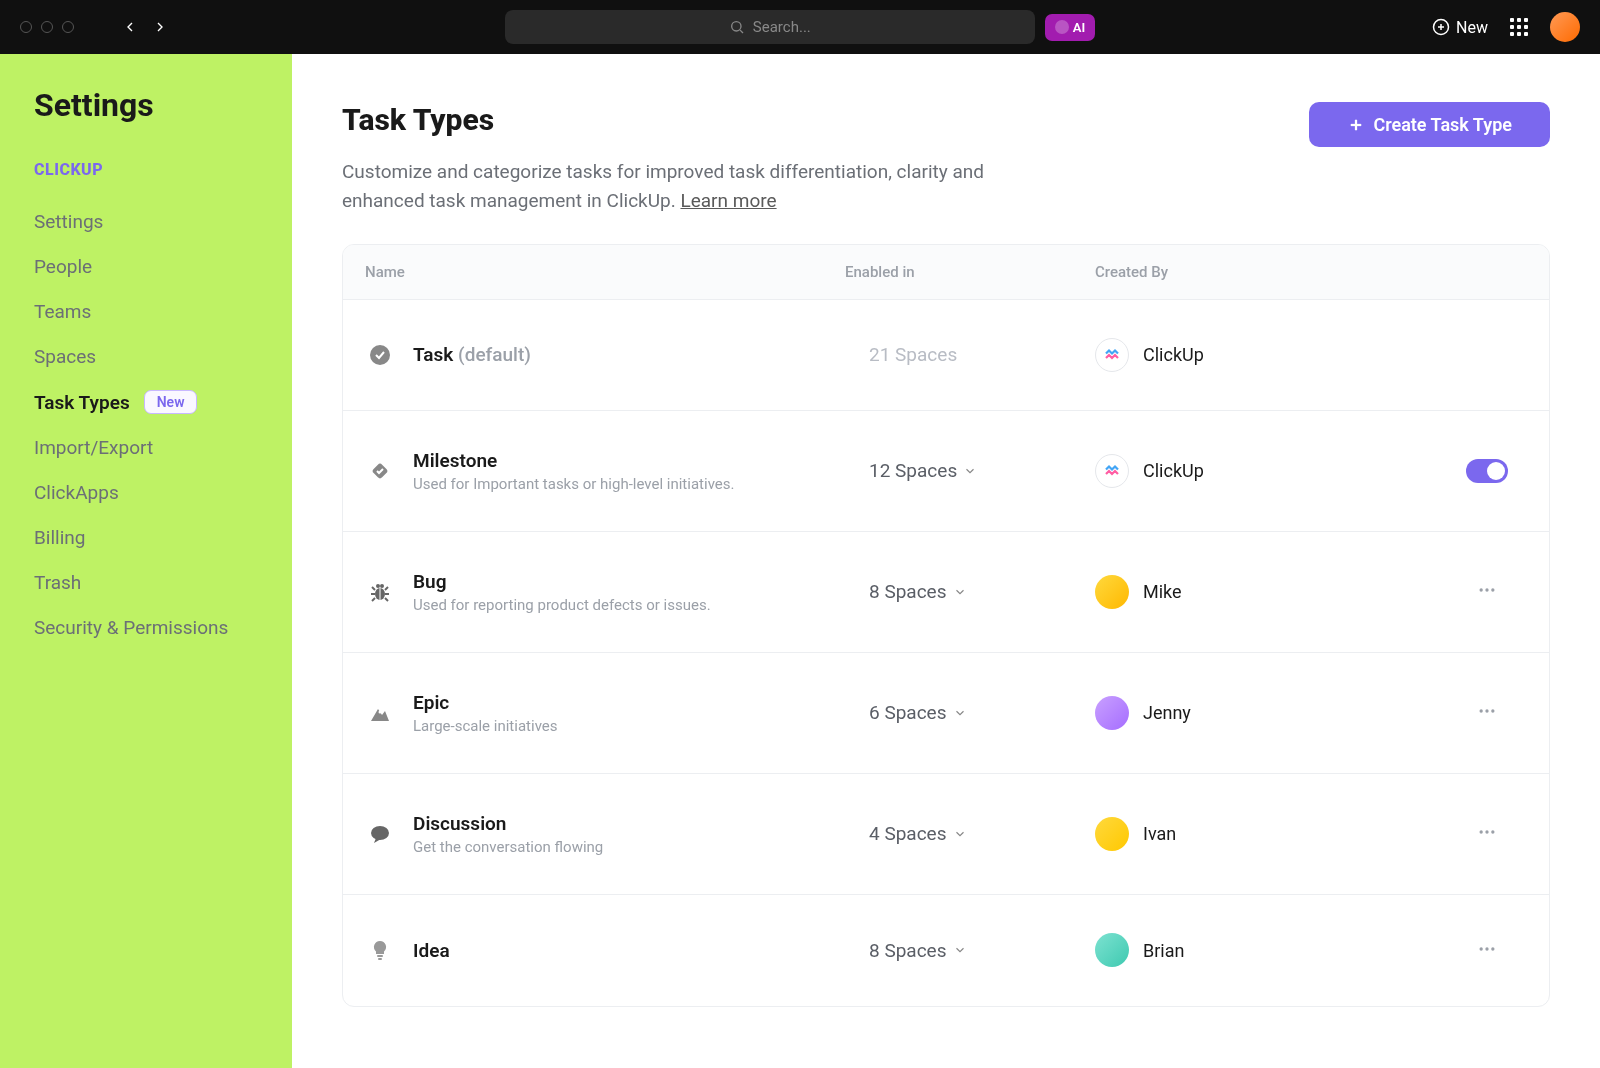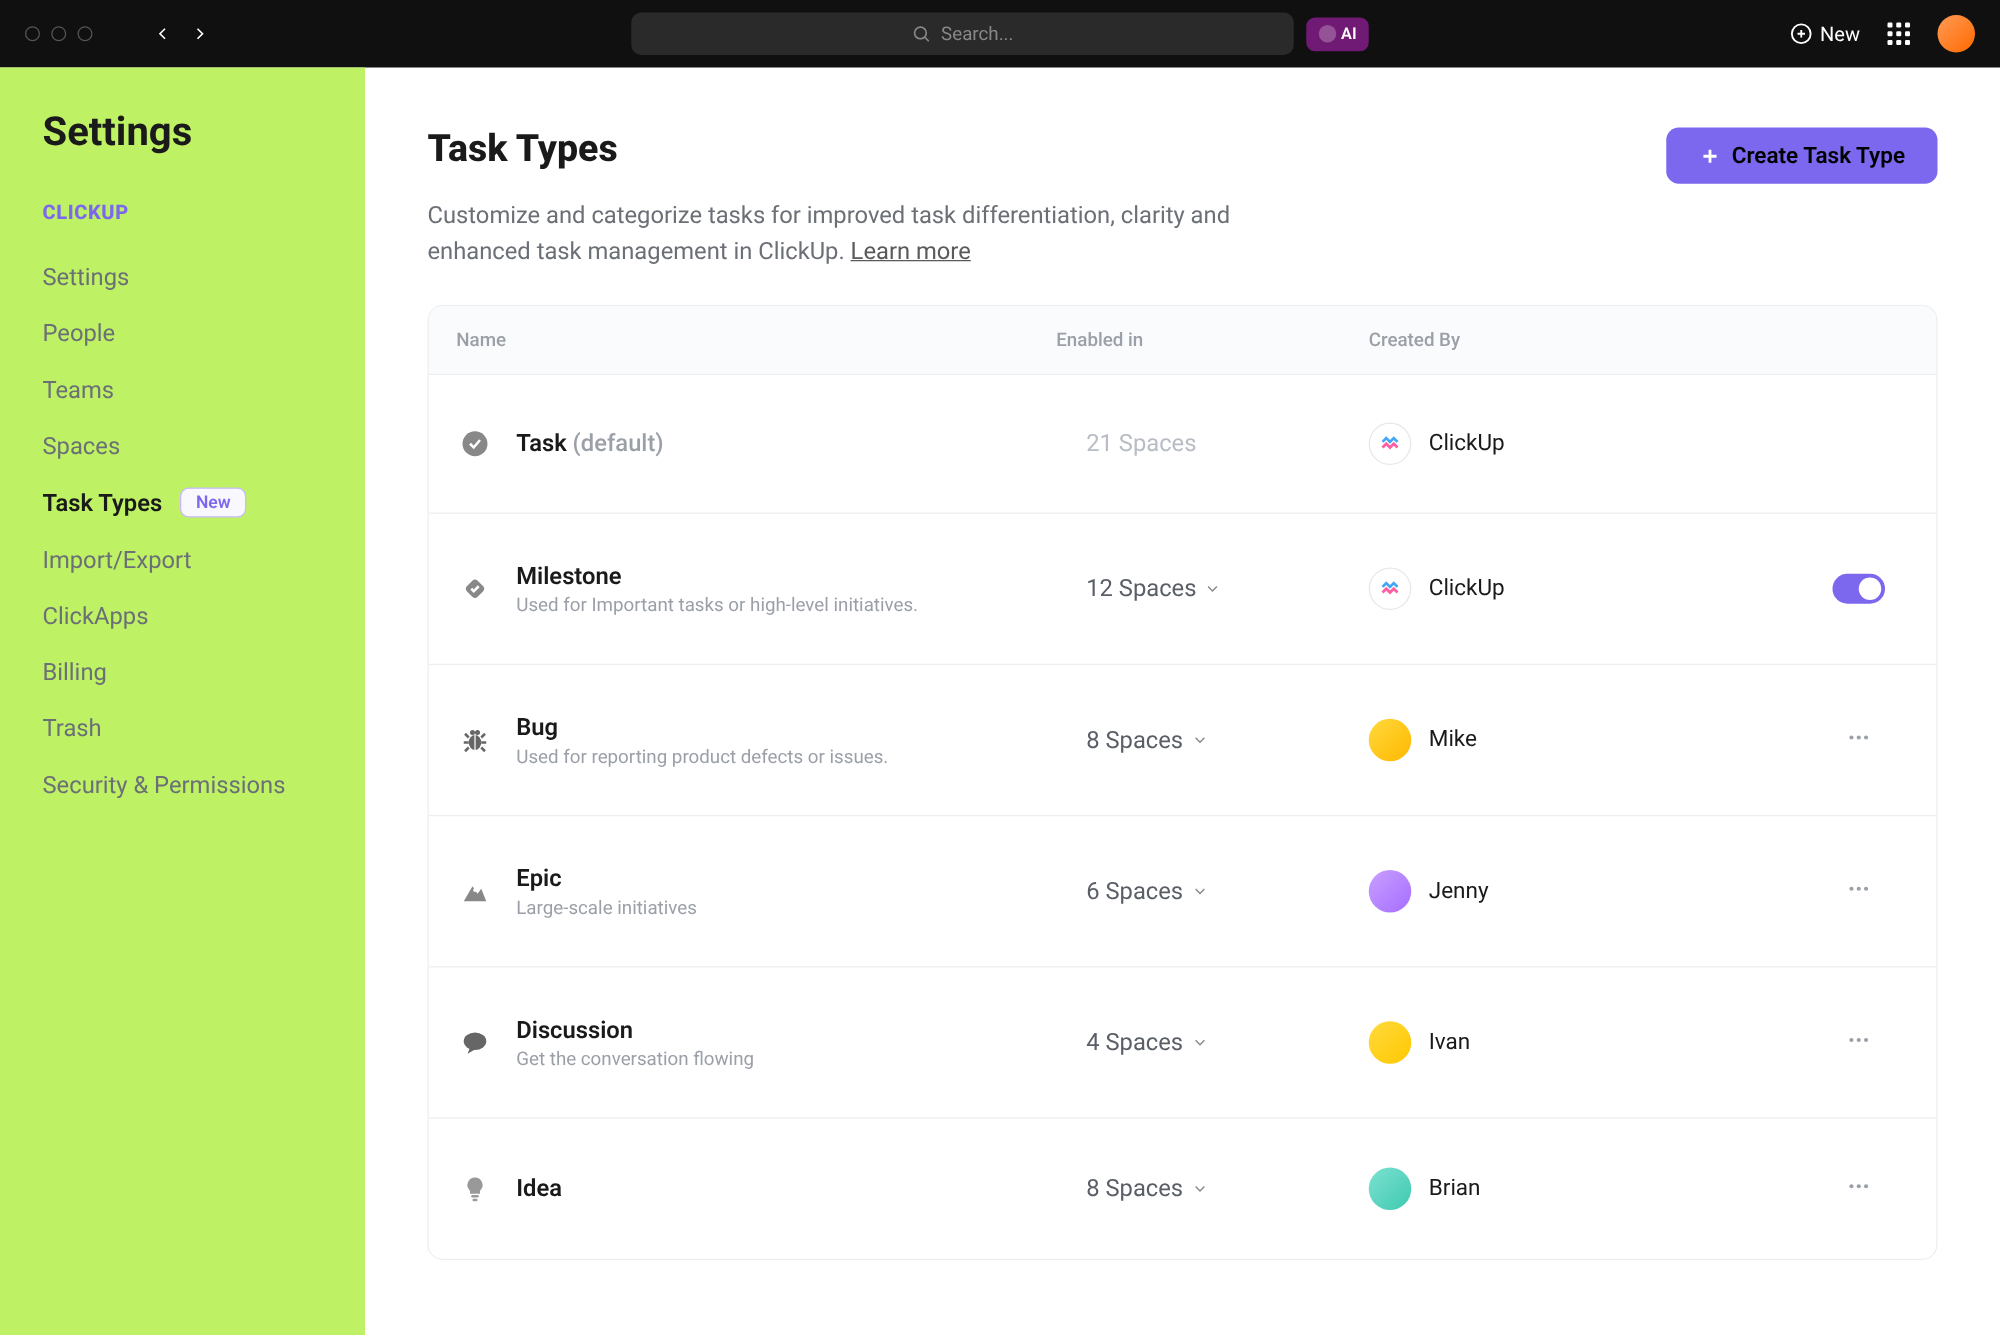--- a/index.html
+++ b/index.html
@@ -5,41 +5,41 @@
 * { margin: 0; padding: 0; box-sizing: border-box; font-family: -apple-system, BlinkMacSystemFont, "Segoe UI", Roboto, sans-serif; }
 body { background: #fff; width: 1600px; height: 1068px; overflow: hidden; }
 
 .topbar { height: 54px; background: #101010; display: flex; align-items: center; padding: 0 20px; gap: 18px; }
 .traffic { display: flex; gap: 9px; }
 .traffic span { width: 12px; height: 12px; border-radius: 50%; border: 1px solid #555; }
 .nav-arrows { display: flex; gap: 14px; margin-left: 30px; }
 .nav-arrows svg { width: 16px; height: 16px; stroke: #fff; stroke-width: 2; fill: none; cursor:pointer;}
 .search-wrap { flex: 1; display: flex; justify-content: center; align-items: center; gap: 10px; }
 .search-box { width: 530px; height: 34px; background: #2a2a2a; border-radius: 8px; display: flex; align-items: center; justify-content: center; gap: 8px; color: #888; font-size: 15px; }
-.ai-badge { background: #701a75; color: #fff; padding: 6px 10px; border-radius: 7px; font-size: 13px; font-weight: 600; display: flex; align-items: center; gap: 4px; }
+.ai-badge { background: #a21caf; color: #fff; padding: 6px 10px; border-radius: 7px; font-size: 13px; font-weight: 600; display: flex; align-items: center; gap: 4px; }
 .ai-badge .dot { width:14px; height:14px; border-radius:50%; background:rgba(255,255,255,0.25); display:inline-block; }
 .top-right { display: flex; align-items: center; gap: 22px; color:#fff; }
 .new-btn { display:flex; align-items:center; gap:6px; font-size:16px; cursor:pointer; }
 .grid-icon { display:grid; grid-template-columns:repeat(3,4px); grid-template-rows:repeat(3,4px); gap:3px; }
 .grid-icon span { background:#fff; width:4px; height:4px; border-radius:1px; }
 .avatar-top { width:30px; height:30px; border-radius:50%; background: linear-gradient(135deg,#ff9a56,#ff6a00); }
 
 .layout { display:flex; height: calc(1068px - 54px); }
 .sidebar { width: 292px; background:#bef264; padding: 32px 34px; overflow-y:auto; }
 .sidebar h1 { font-size: 32px; font-weight: 700; color:#1a1a1a; margin-bottom: 36px; }
 .section-label { color:#7b68ee; font-weight:800; font-size:16px; letter-spacing:0.5px; margin-bottom:20px; }
 .side-item { font-size:19px; color:#6b6f76; padding: 11px 0; cursor:pointer; display:flex; align-items:center; gap:14px; }
 .side-item.active { color:#1a1a1a; font-weight:600; }
 .new-pill { border:1px solid #c8b8ff; color:#7b68ee; font-size:14px; font-weight:600; padding:3px 12px; border-radius:7px; background:#faf8ff; }
 .side-section2 { margin-top: 44px; }
 
 .main { flex:1; padding: 48px 50px; overflow-y:auto; }
 .page-head { display:flex; justify-content:space-between; align-items:flex-start; margin-bottom:10px; }
 .page-title { font-size:30px; font-weight:800; color:#1a1a1a; }
-.create-btn { background:#7b68ee; color:#000000; border:none; padding:12px 26px; border-radius:10px; font-size:18px; font-weight:600; cursor:pointer; display:flex; align-items:center; gap:8px; }
+.create-btn { background:#7b68ee; color:#ffffff; border:none; padding:12px 38px; border-radius:10px; font-size:18px; font-weight:600; cursor:pointer; display:flex; align-items:center; gap:8px; }
 .subtitle { font-size:19px; color:#6b6f76; line-height:1.55; max-width: 720px; margin-bottom: 28px; }
 .subtitle a { color:#5a5a5a; text-decoration:underline; cursor:pointer; }
 
 .table { border:1px solid #eceef1; border-radius:12px; overflow:hidden; }
 .thead { display:grid; grid-template-columns: 480px 250px 1fr 80px; background:#fafbfc; padding:18px 22px; font-size:15px; color:#9ba0a8; font-weight:500; }
 .trow { display:grid; grid-template-columns: 480px 250px 1fr 80px; padding:38px 22px; border-top:1px solid #eceef1; align-items:center; }
 .name-cell { display:flex; align-items:center; gap:18px; }
 .type-icon { width:30px; height:30px; display:flex; align-items:center; justify-content:center; color:#888; }
 .name-txt { display:flex; flex-direction:column; gap:3px; }
 .name-main { font-size:19px; font-weight:600; color:#1a1a1a; }

